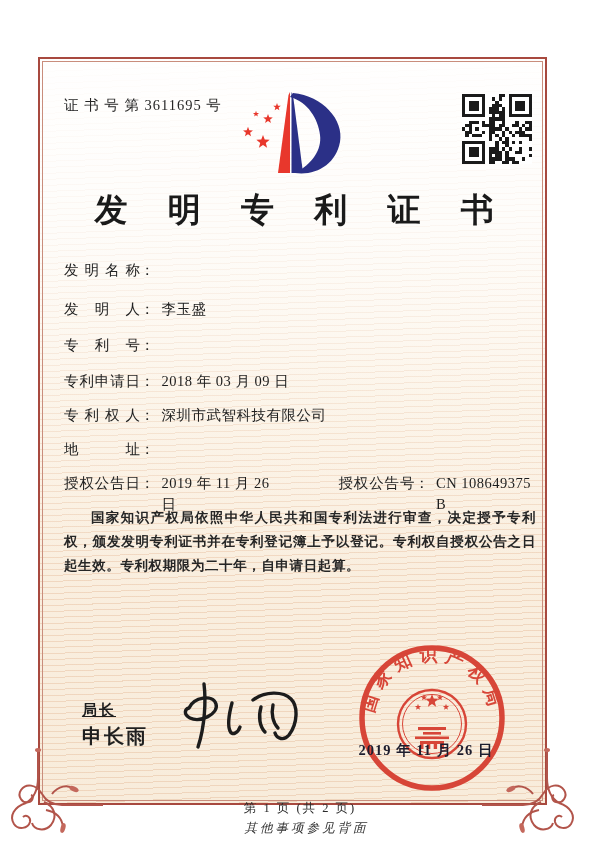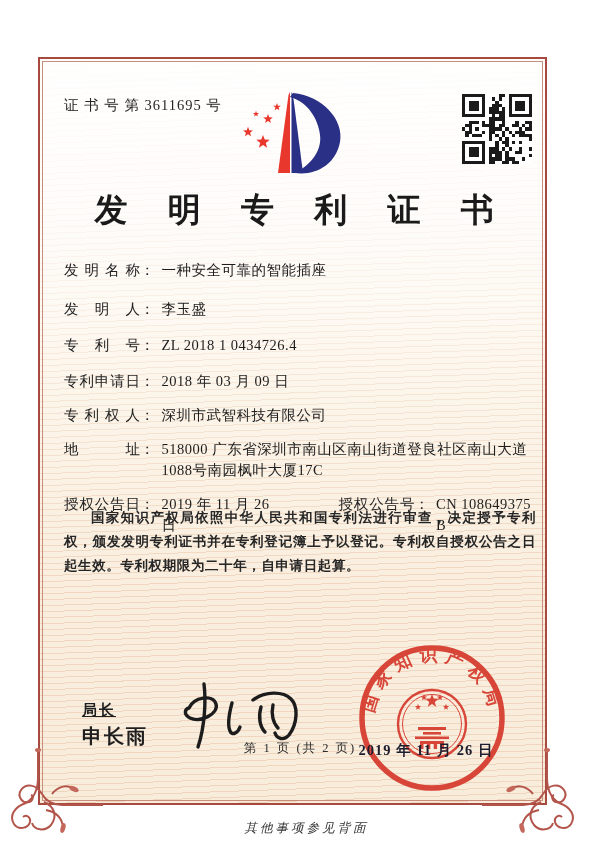--- a/index.html
+++ b/index.html
@@ -50,21 +50,21 @@
   .paragraphs p { text-indent:2em;font-weight:bold; }
   .officer-title { position:absolute; left:82px; top:701px; font-size:15px; font-weight:700; letter-spacing:2px;text-decoration:underline; }
   .officer-name  { position:absolute; left:82px; top:723px; font-size:20px; font-weight:700; letter-spacing:2px; }
   .signature { position:absolute; left:165px; top:676px; }
   .seal { position:absolute; left:352px; top:638px; opacity:.92; }
   .seal-date {
     position:absolute; left:358px; top:741px; width:136px; text-align:center;
     font-size:14.5px; font-weight:700; color:#1d1d2e; letter-spacing:1px; z-index:5;
   }
   .footer-page {
-    position:absolute; left:0; right:0; top:740px; text-align:center;
+    position:absolute; left:0; right:0; top:800px; text-align:center;
     font-size:12.5px; letter-spacing:2px; color:#2a2a2a;
   }
   .back-note {
     position:absolute; left:13px; right:0; top:820px; text-align:center;
     font-size:12.5px; letter-spacing:3px; color:#333; font-style:italic;
   }
   .corner { position:absolute; z-index:4; }
   .corner.left { left:0px; top:748px; }
   .corner.right { right:15px; top:748px; transform:scaleX(-1); }
 </style>
@@ -234,39 +234,37 @@
 
   <div class="fields">
     <div class="frow mb1">
       <span class="flabel">
           <span>发</span>
           <span>明</span>
           <span>名</span>
           <span>称</span>
         </span>
         <span class="fcolon">：</span>
-      <span class="fvalue">一种安全可靠的智能插座</span>
     </div>
     <div class="frow mb2">
       <span class="flabel">
           <span>发</span>
           <span>明</span>
           <span>人</span>
         </span>
         <span class="fcolon">：</span>
       <span class="fvalue">李玉盛</span>
     </div>
     <div class="frow mb2">
       <span class="flabel">
           <span>专</span>
           <span>利</span>
           <span>号</span>
         </span>
         <span class="fcolon">：</span>
-      <span class="fvalue">ZL 2018 1 0434726.4</span>
     </div>
     <div class="frow mb3">
       <span class="flabel">
           <span>专</span>
           <span>利</span>
           <span>申</span>
           <span>请</span>
           <span>日</span>
         </span>
         <span class="fcolon">：</span>
@@ -281,21 +279,20 @@
         </span>
         <span class="fcolon">：</span>
       <span class="fvalue">深圳市武智科技有限公司</span>
     </div>
     <div class="frow mb3">
       <span class="flabel">
           <span>地</span>
           <span>址</span>
         </span>
         <span class="fcolon">：</span>
-      <span class="fvalue addr-value">518000 广东省深圳市南山区南山街道登良社区南山大道1088号南园枫叶大厦17C</span>
     </div>
     <div class="frow row-double">
       <span class="fgroup">
         <span class="flabel">
             <span>授</span>
             <span>权</span>
             <span>公</span>
             <span>告</span>
             <span>日</span>
           </span>

